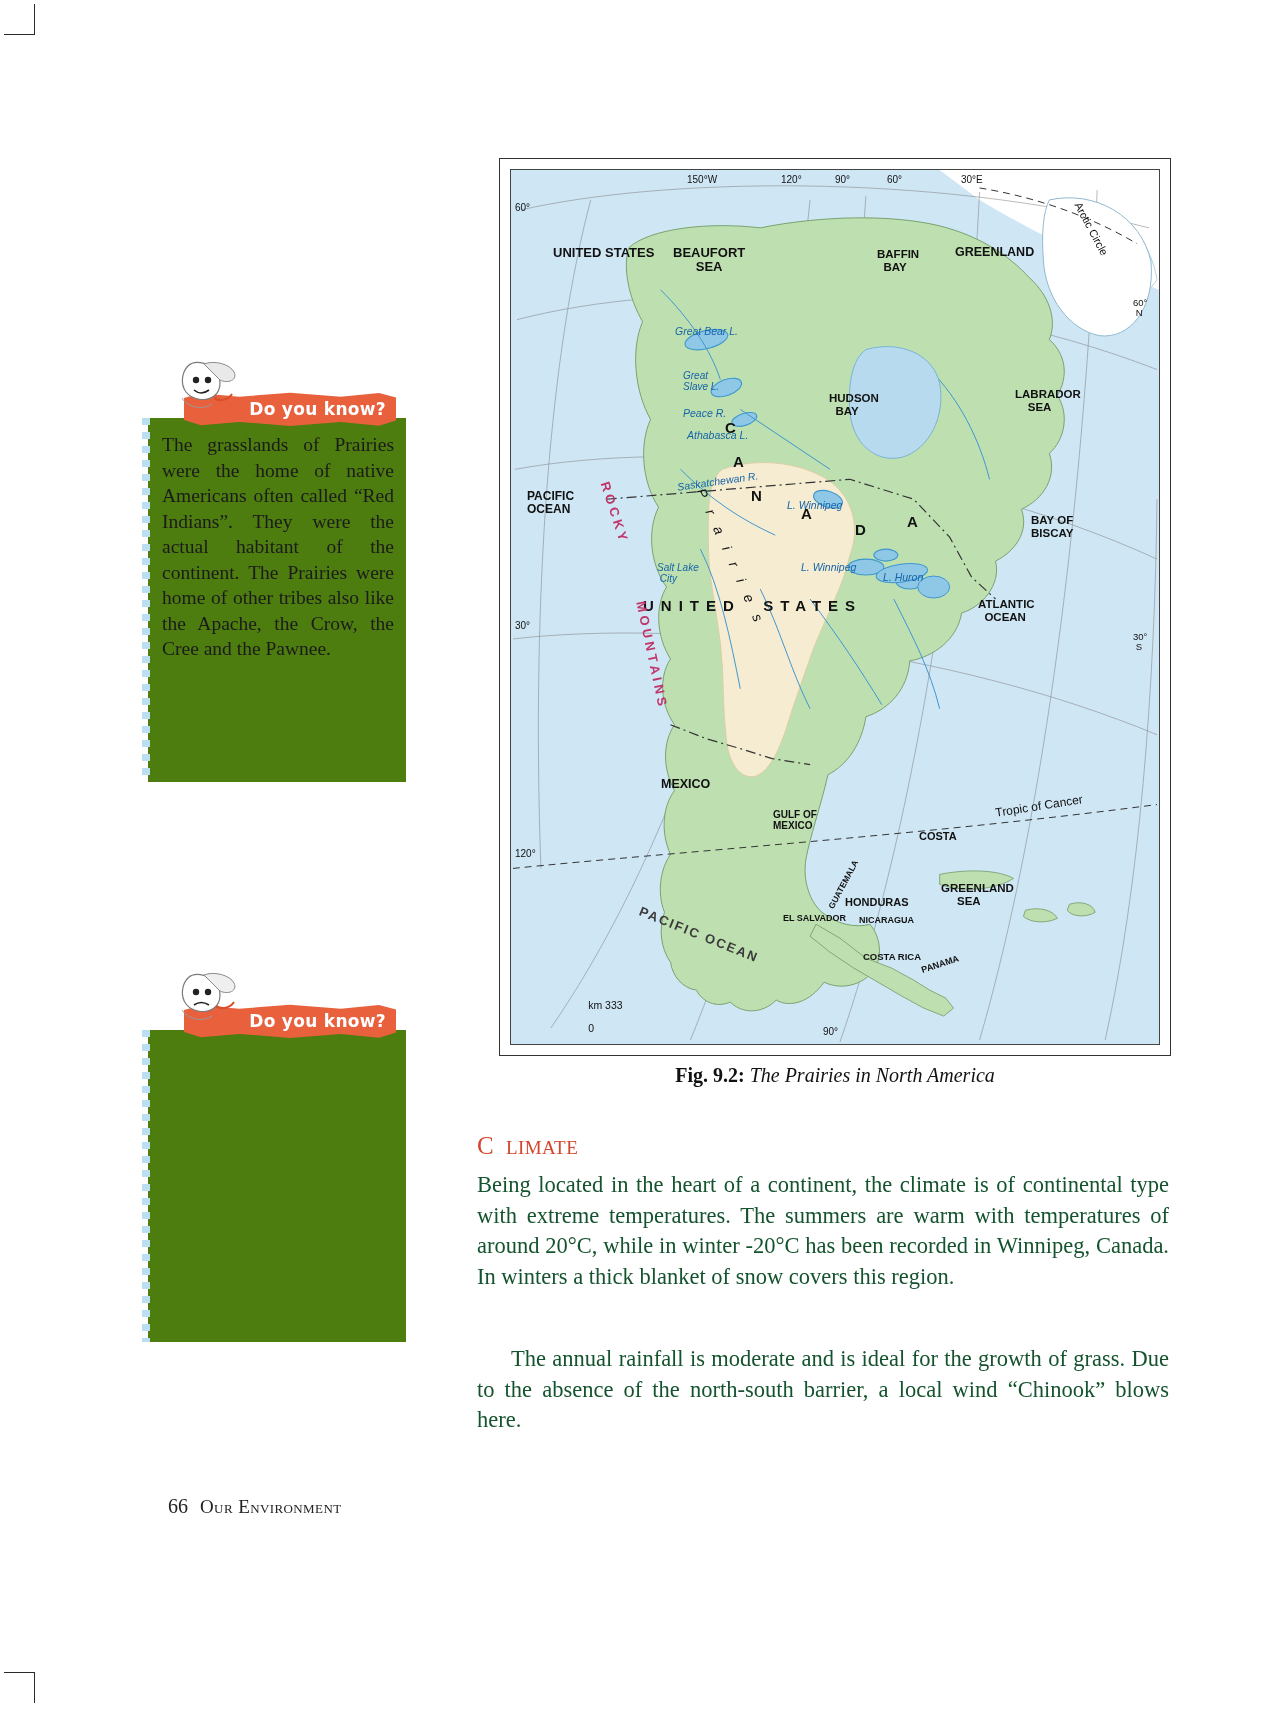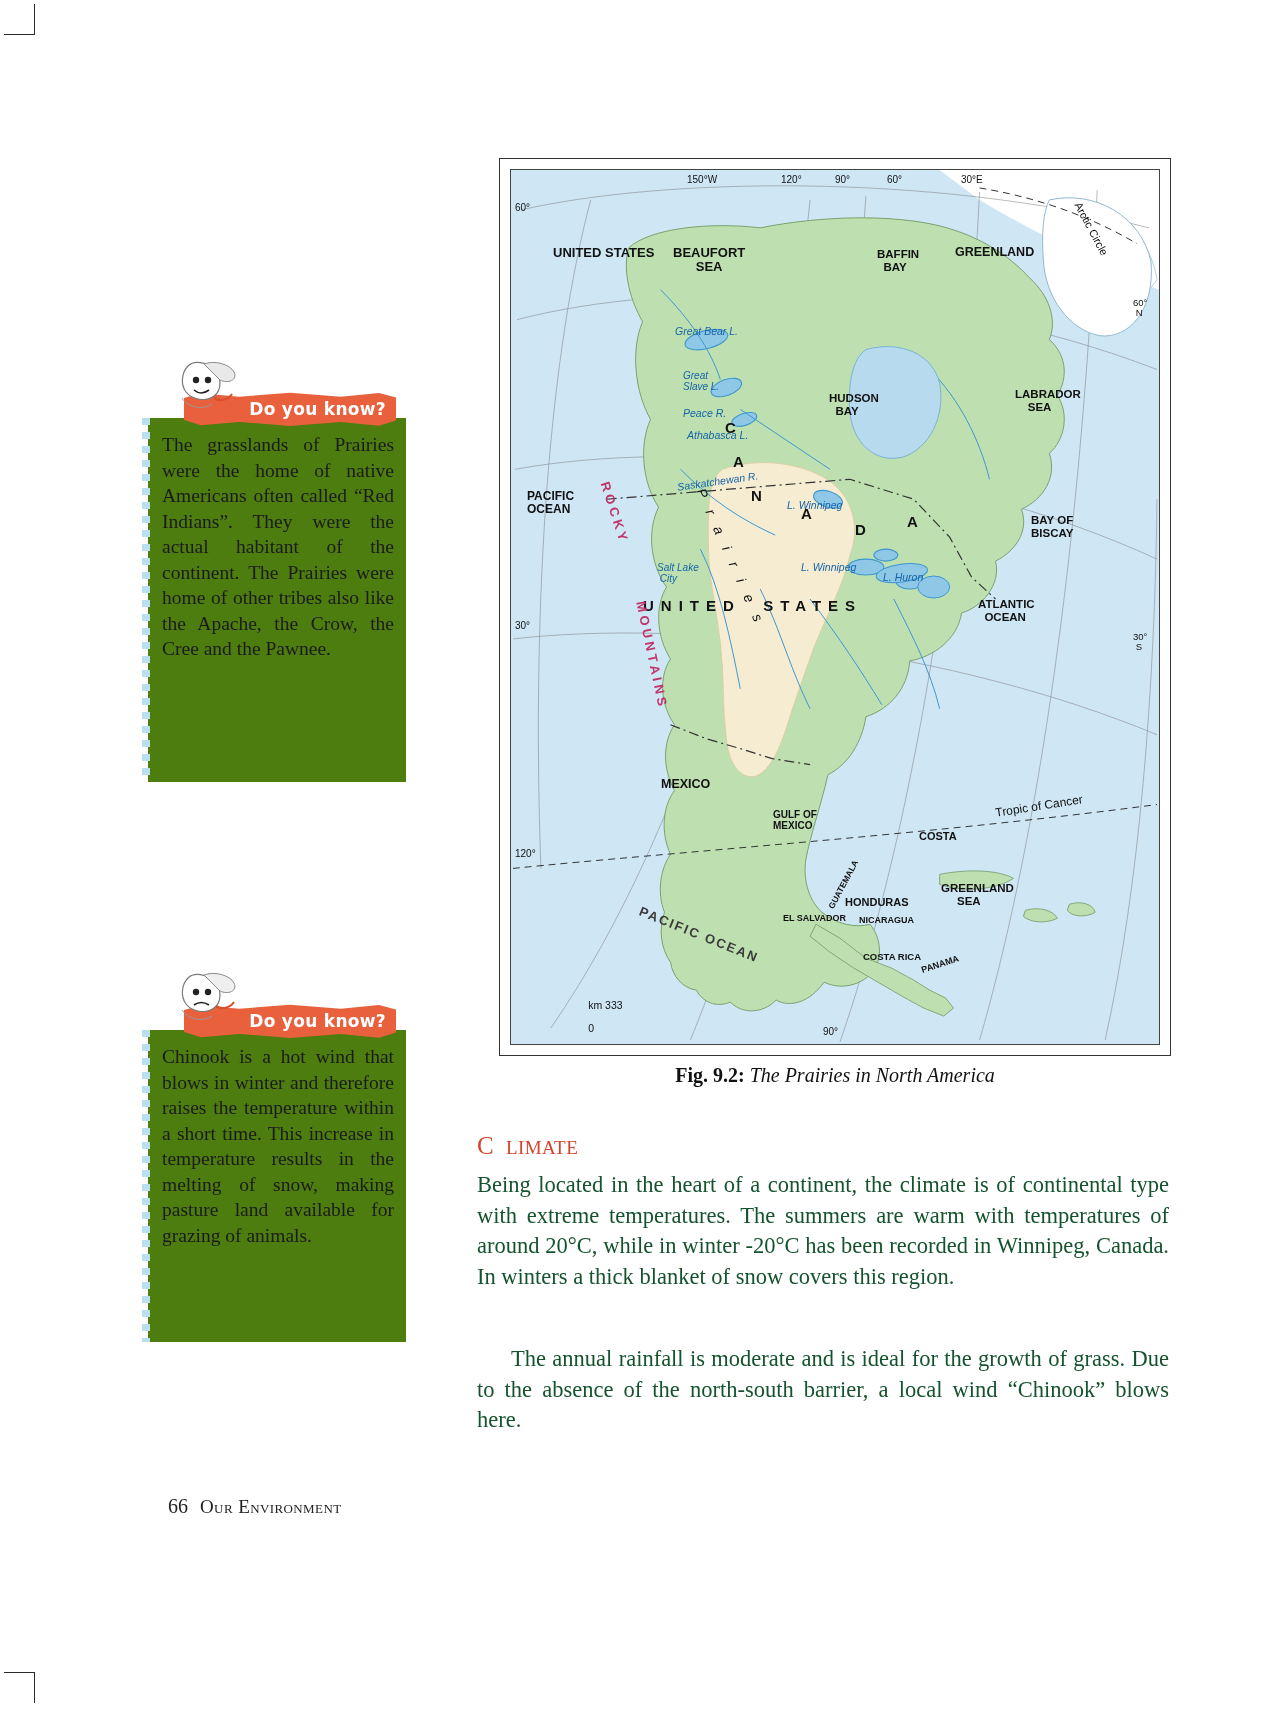--- a/index.html
+++ b/index.html
@@ -213,21 +213,20 @@
     <svg class="dyk-mascot" viewBox="0 0 68 62">
       <path d="M14 8 C8 14 6 26 12 34 C18 42 32 44 40 38 C48 32 48 18 40 11 C32 4 20 2 14 8 Z" fill="#ffffff" stroke="#7a7a7a" stroke-width="1.2"></path>
       <path d="M30 5 C40 1 56 5 60 13 C64 21 54 25 46 21 Z" fill="#efefef" stroke="#8a8a8a" stroke-width="1"></path>
       <circle cx="22" cy="22" r="3.2" fill="#222"></circle>
       <circle cx="34" cy="22" r="3.2" fill="#222"></circle>
       <path d="M20 35 Q27 30 35 35" stroke="#222" stroke-width="1.6" fill="none"></path>
       <path d="M8 40 C14 50 30 52 38 46" stroke="#9a9a9a" stroke-width="1" fill="none"></path>
       <path d="M42 36 C48 40 56 38 60 32" stroke="#d94f2b" stroke-width="2.2" fill="none"></path>
     </svg>
   </div>
-  <div class="dyk-body">Chinook is a hot wind that blows in winter and therefore raises the temperature within a short time. This increase in temperature results in the melting of snow, making pasture land available for grazing of animals.</div>
 </div>
 
 <div class="figure">
   <div class="map-frame">
     <div class="map-inner">
 
       <svg viewBox="0 0 650 876" preserveAspectRatio="none" style="position:absolute;inset:0;width:100%;height:100%">
 
         <rect x="0" y="0" width="650" height="876" fill="#cfe6f5"></rect>
 

